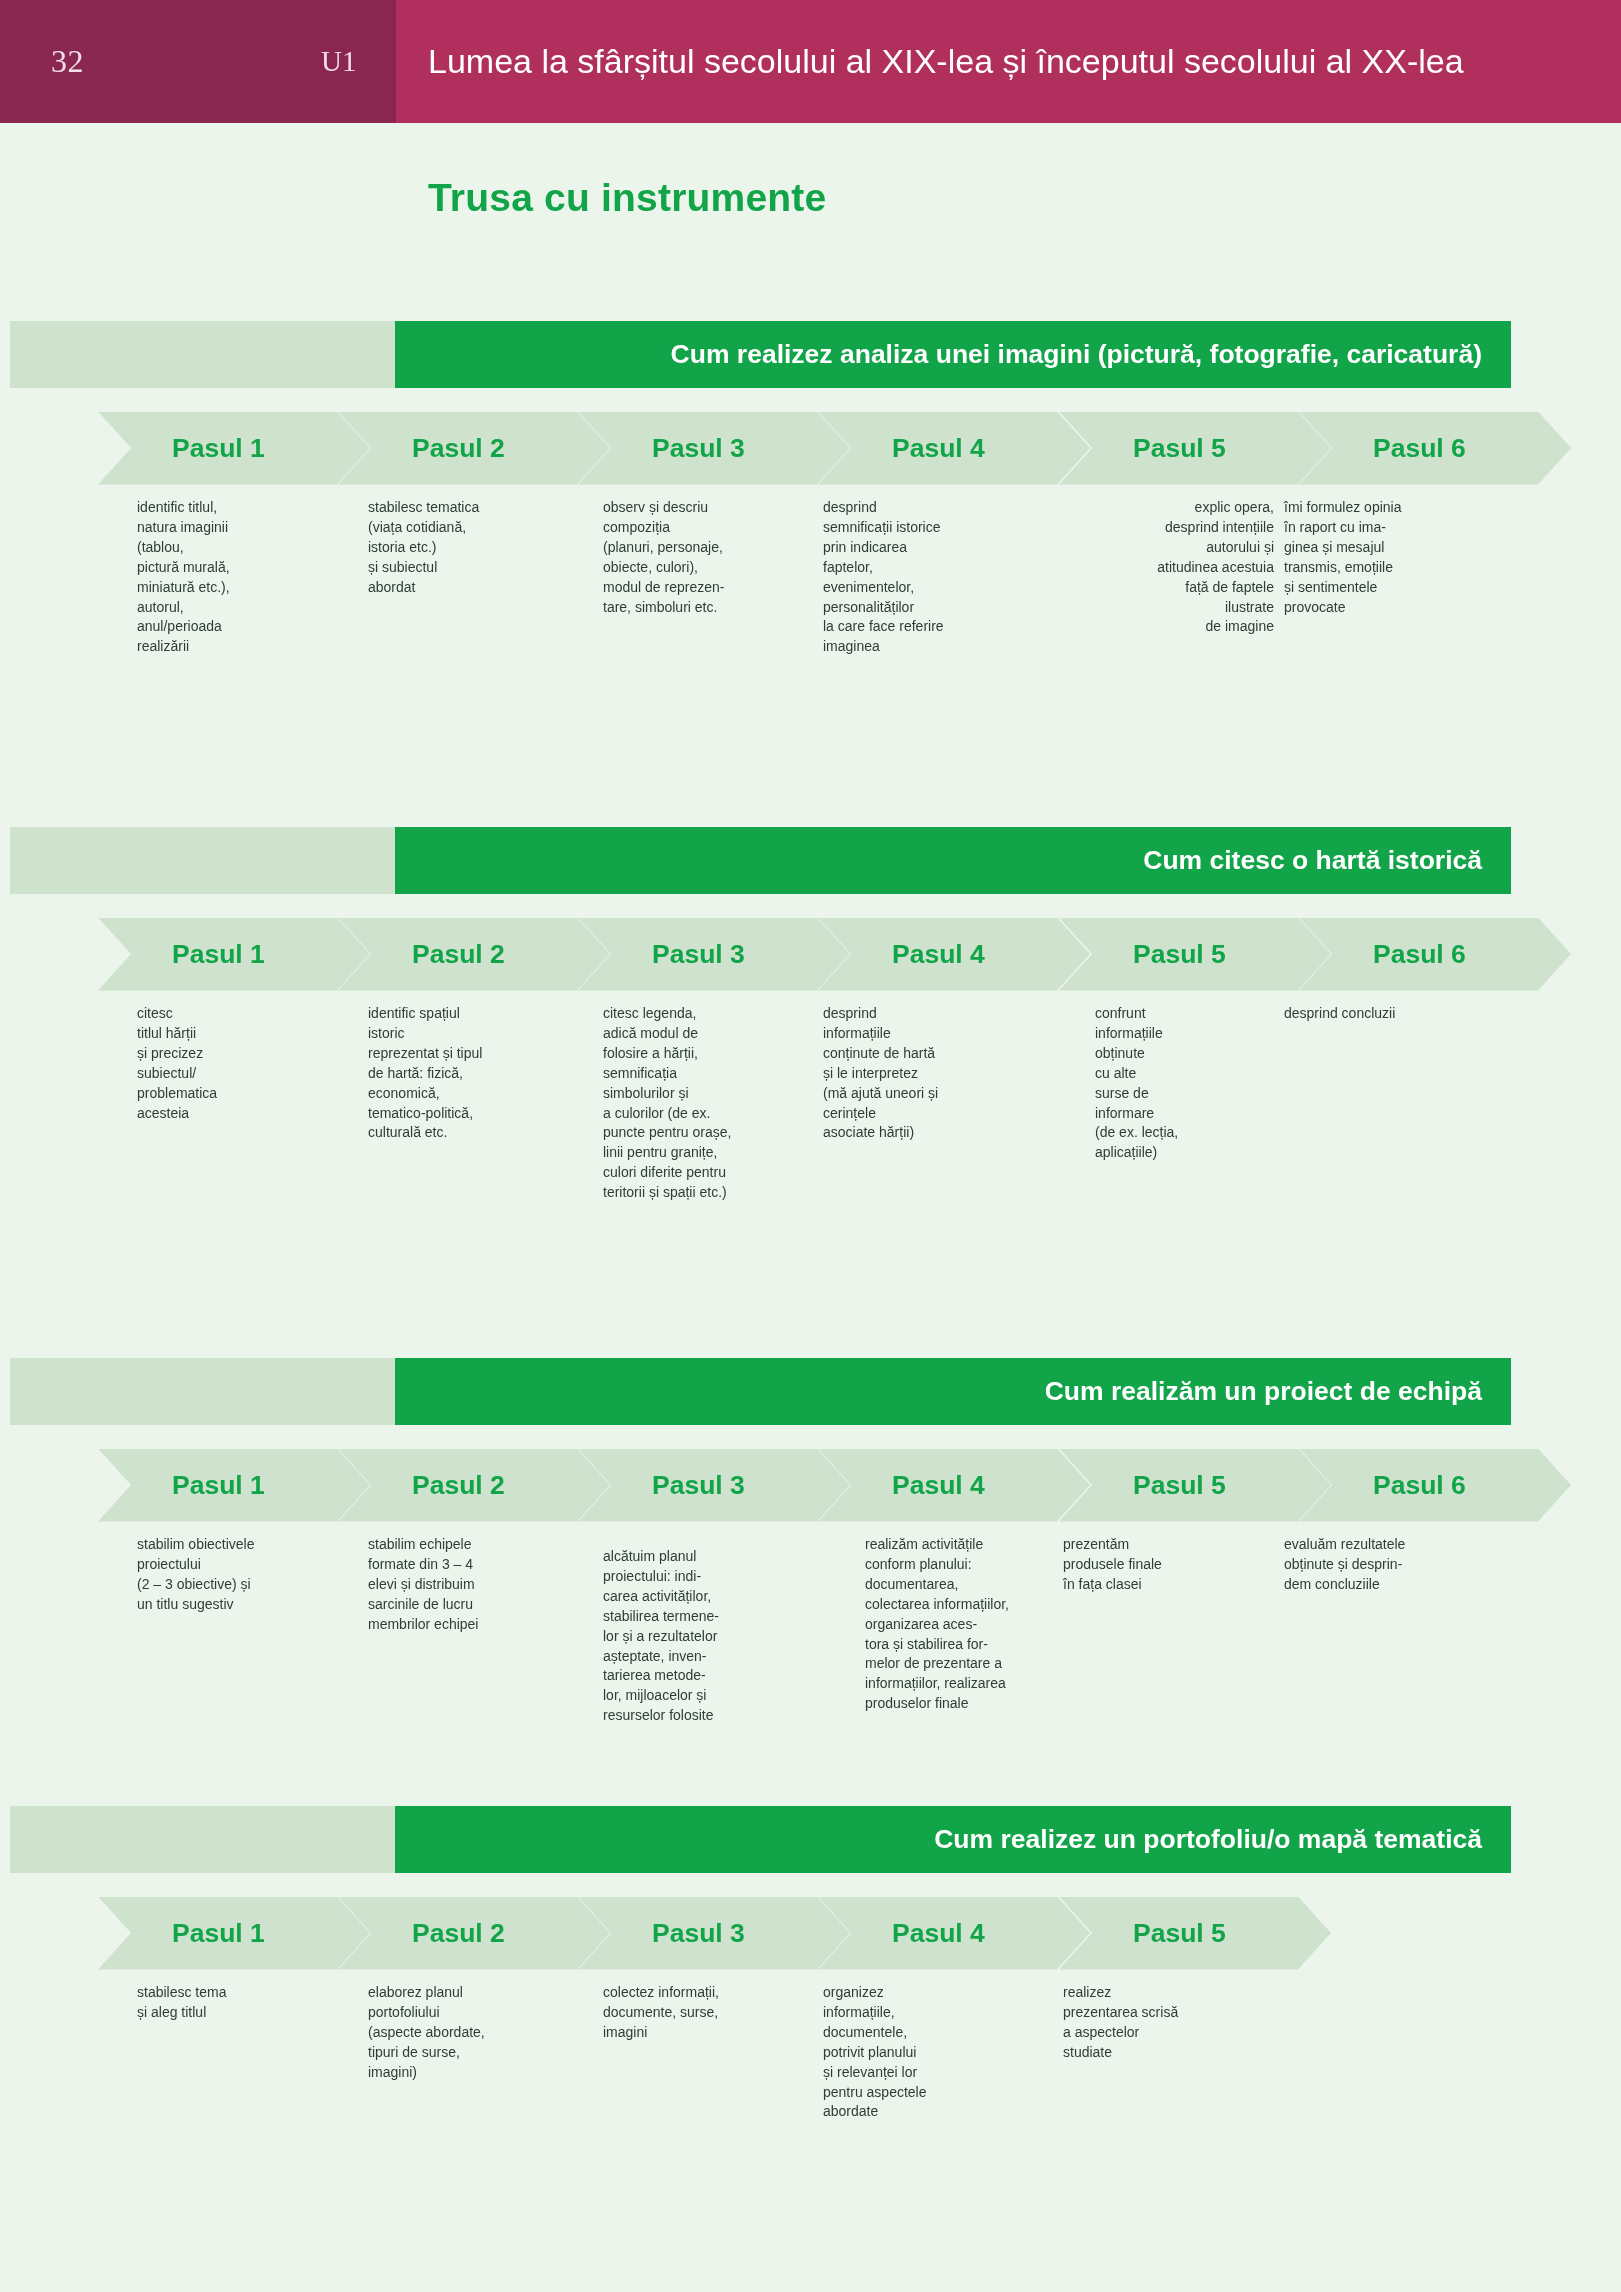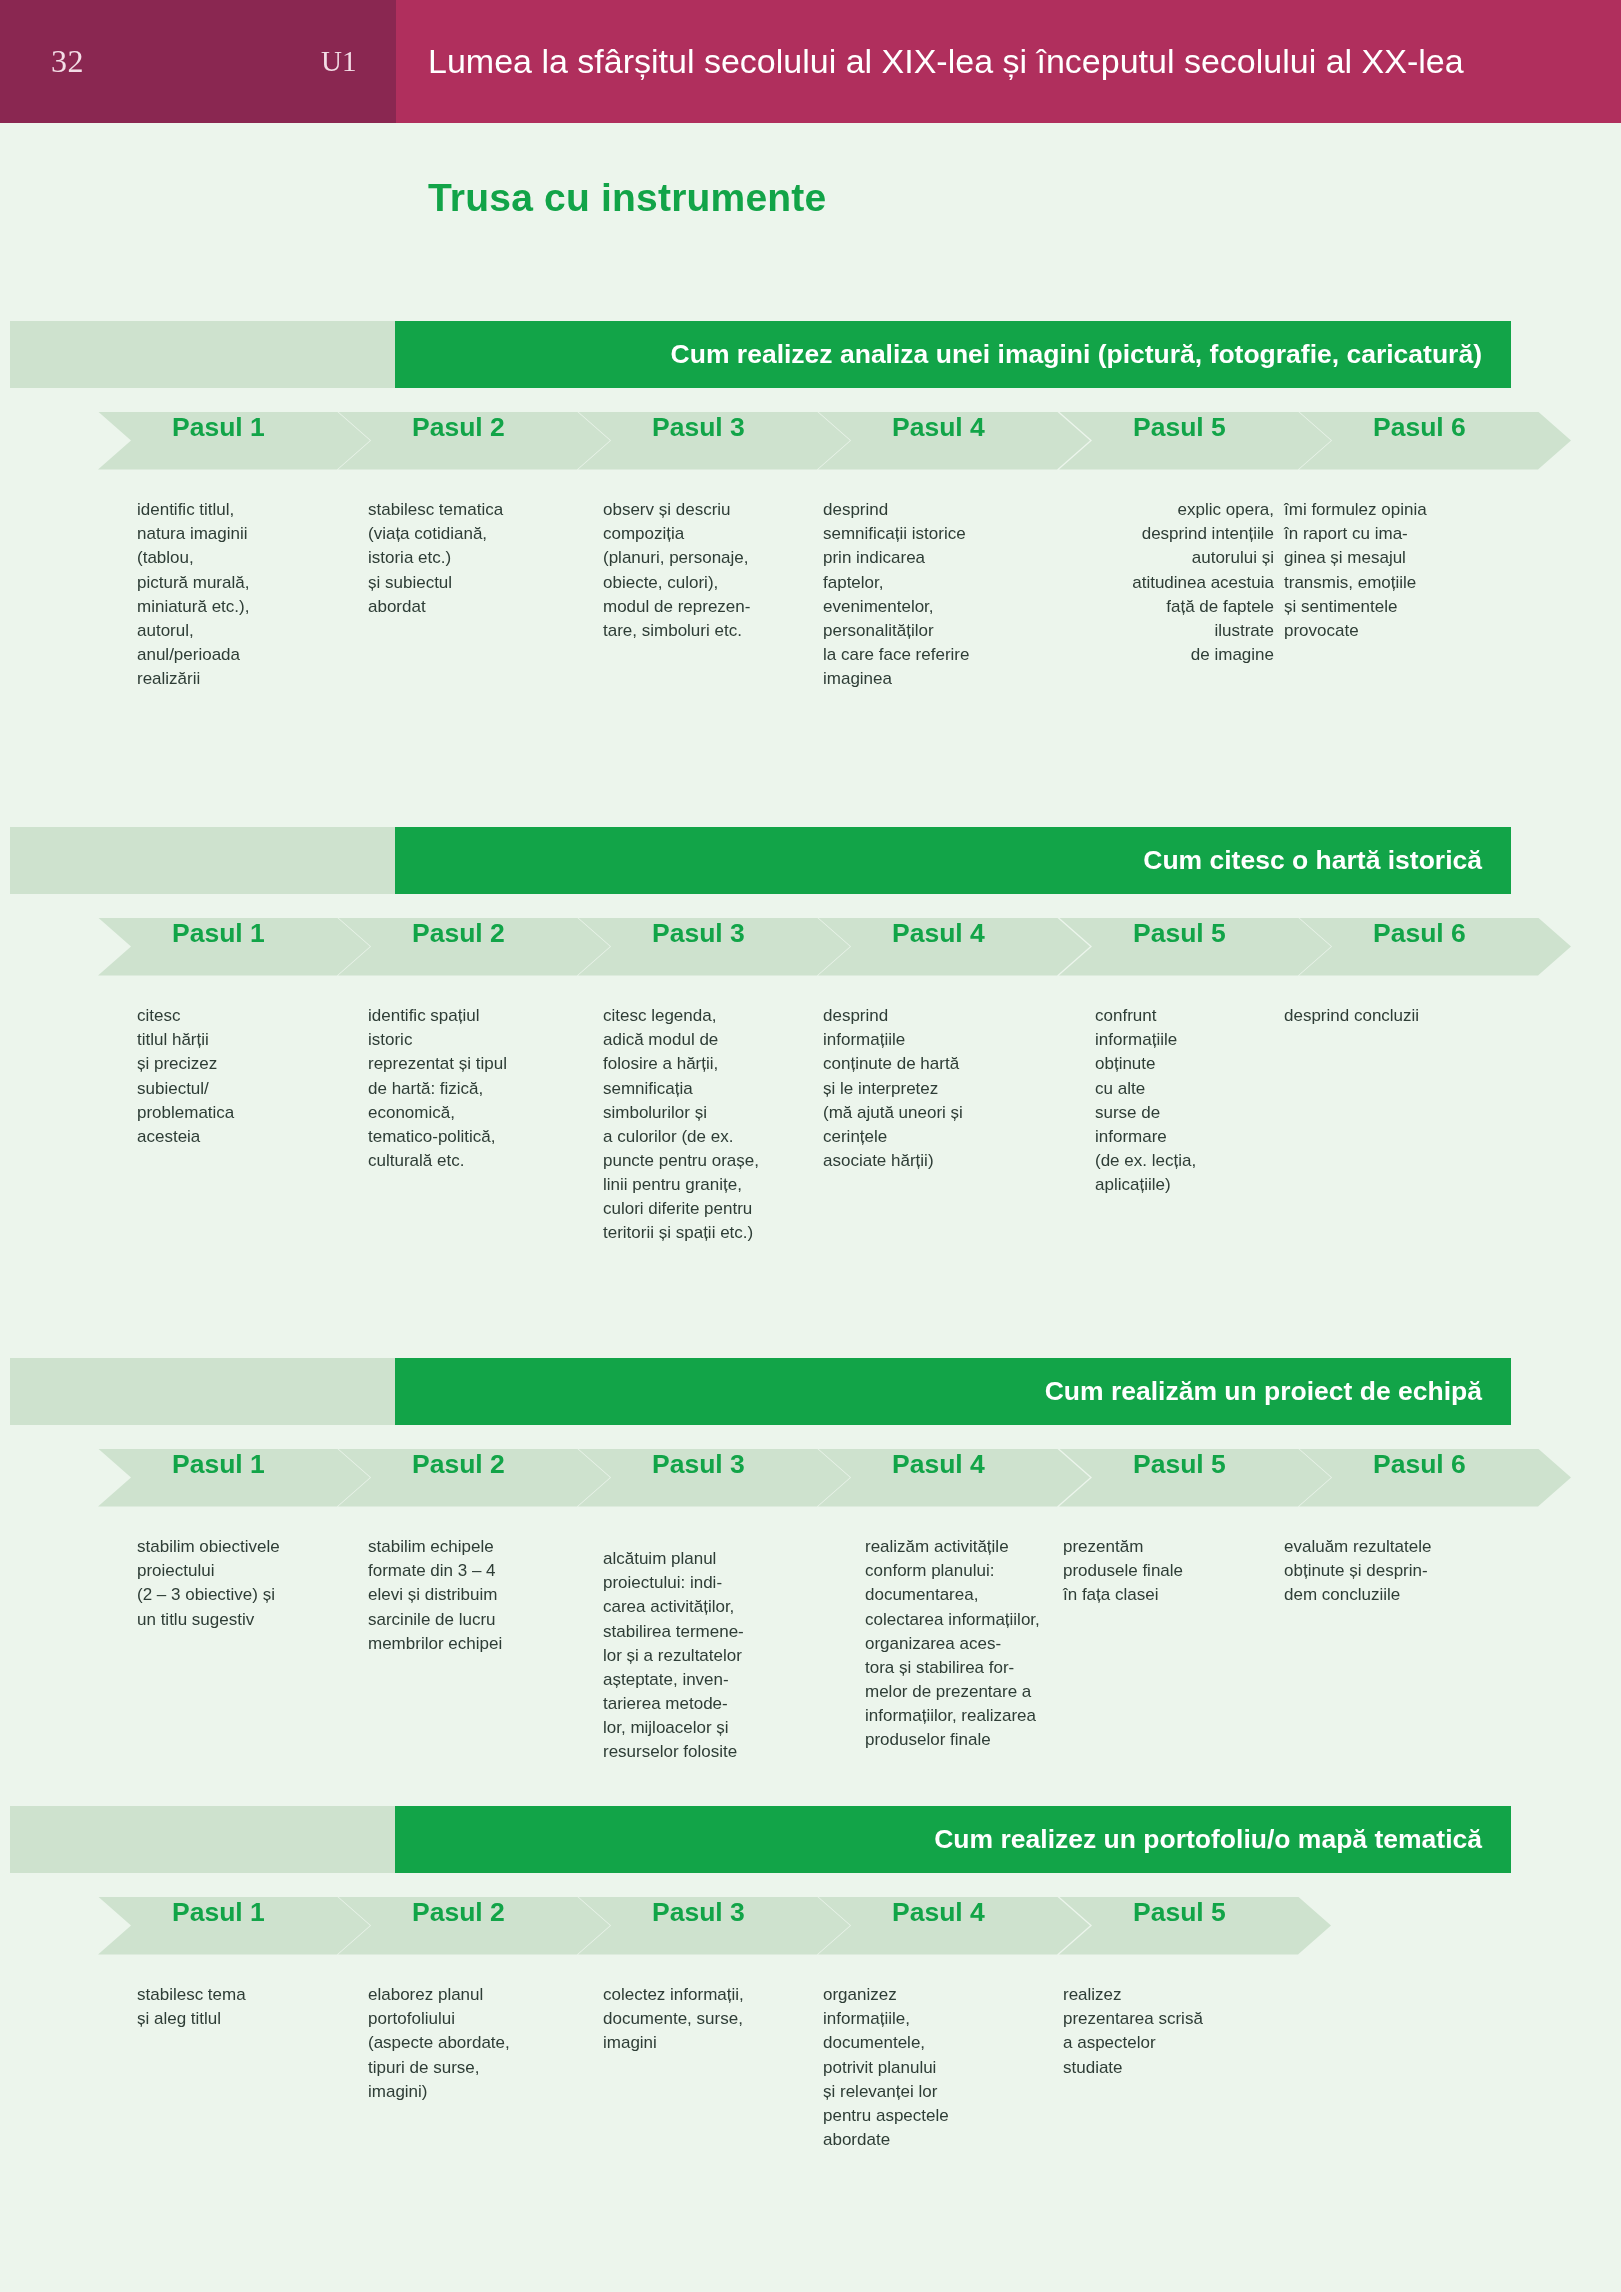--- a/index.html
+++ b/index.html
@@ -118,43 +118,44 @@
 
   
   .steps-row {
     position: relative;
     height: 73px;
     margin-top: 23.5px;
   }
   .chev {
     position: absolute;
     top: 0;
-    height: 58px;
+    height: 73px;
     background: #cee2ce;
     -webkit-clip-path: polygon(0 0, calc(100% - 33px) 0, 100% 50%, calc(100% - 33px) 100%, 0 100%, 33px 50%);
     clip-path: polygon(0 0, calc(100% - 33px) 0, 100% 50%, calc(100% - 33px) 100%, 0 100%, 33px 50%);
     display: flex;
+    align-items: center;
   }
   .chev-label {
     margin-left: 74px;
     font-size: 26.5px;
     font-weight: bold;
     color: #12a448;
     white-space: nowrap;
   }
 
   
   .descs {
     position: relative;
     margin-top: 13.7px;
   }
   .desc {
     position: absolute;
     top: 0;
-    font-size: 17px;
+    font-size: 14px;
     line-height: 1.42;
     color: #2e3d36;
     white-space: pre-line;
   }
 </style>
 </head>
 <body>
 
 <div class="page-header">
   <div class="header-left-block"></div>

